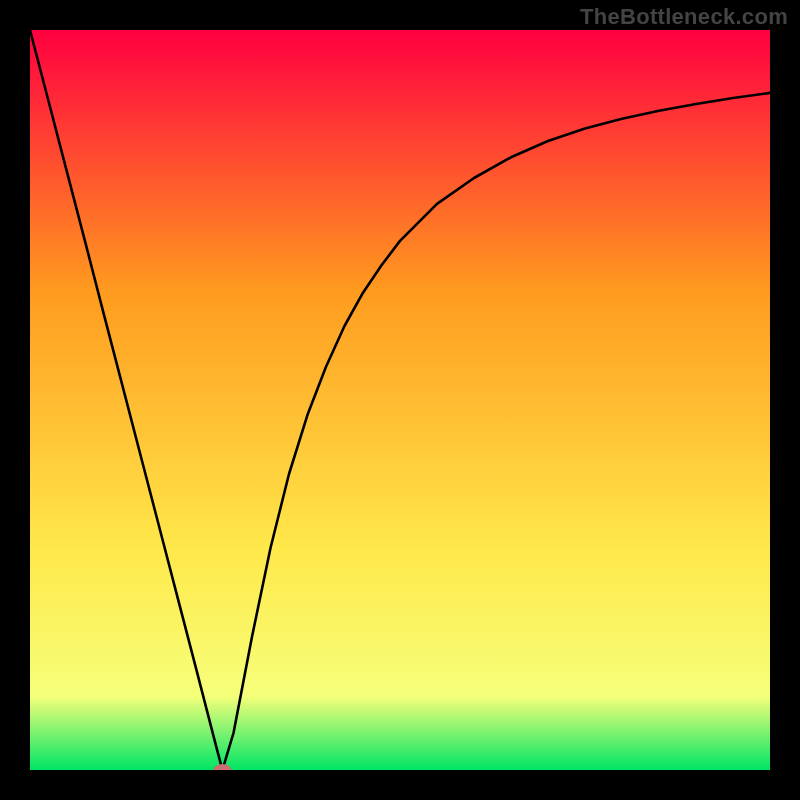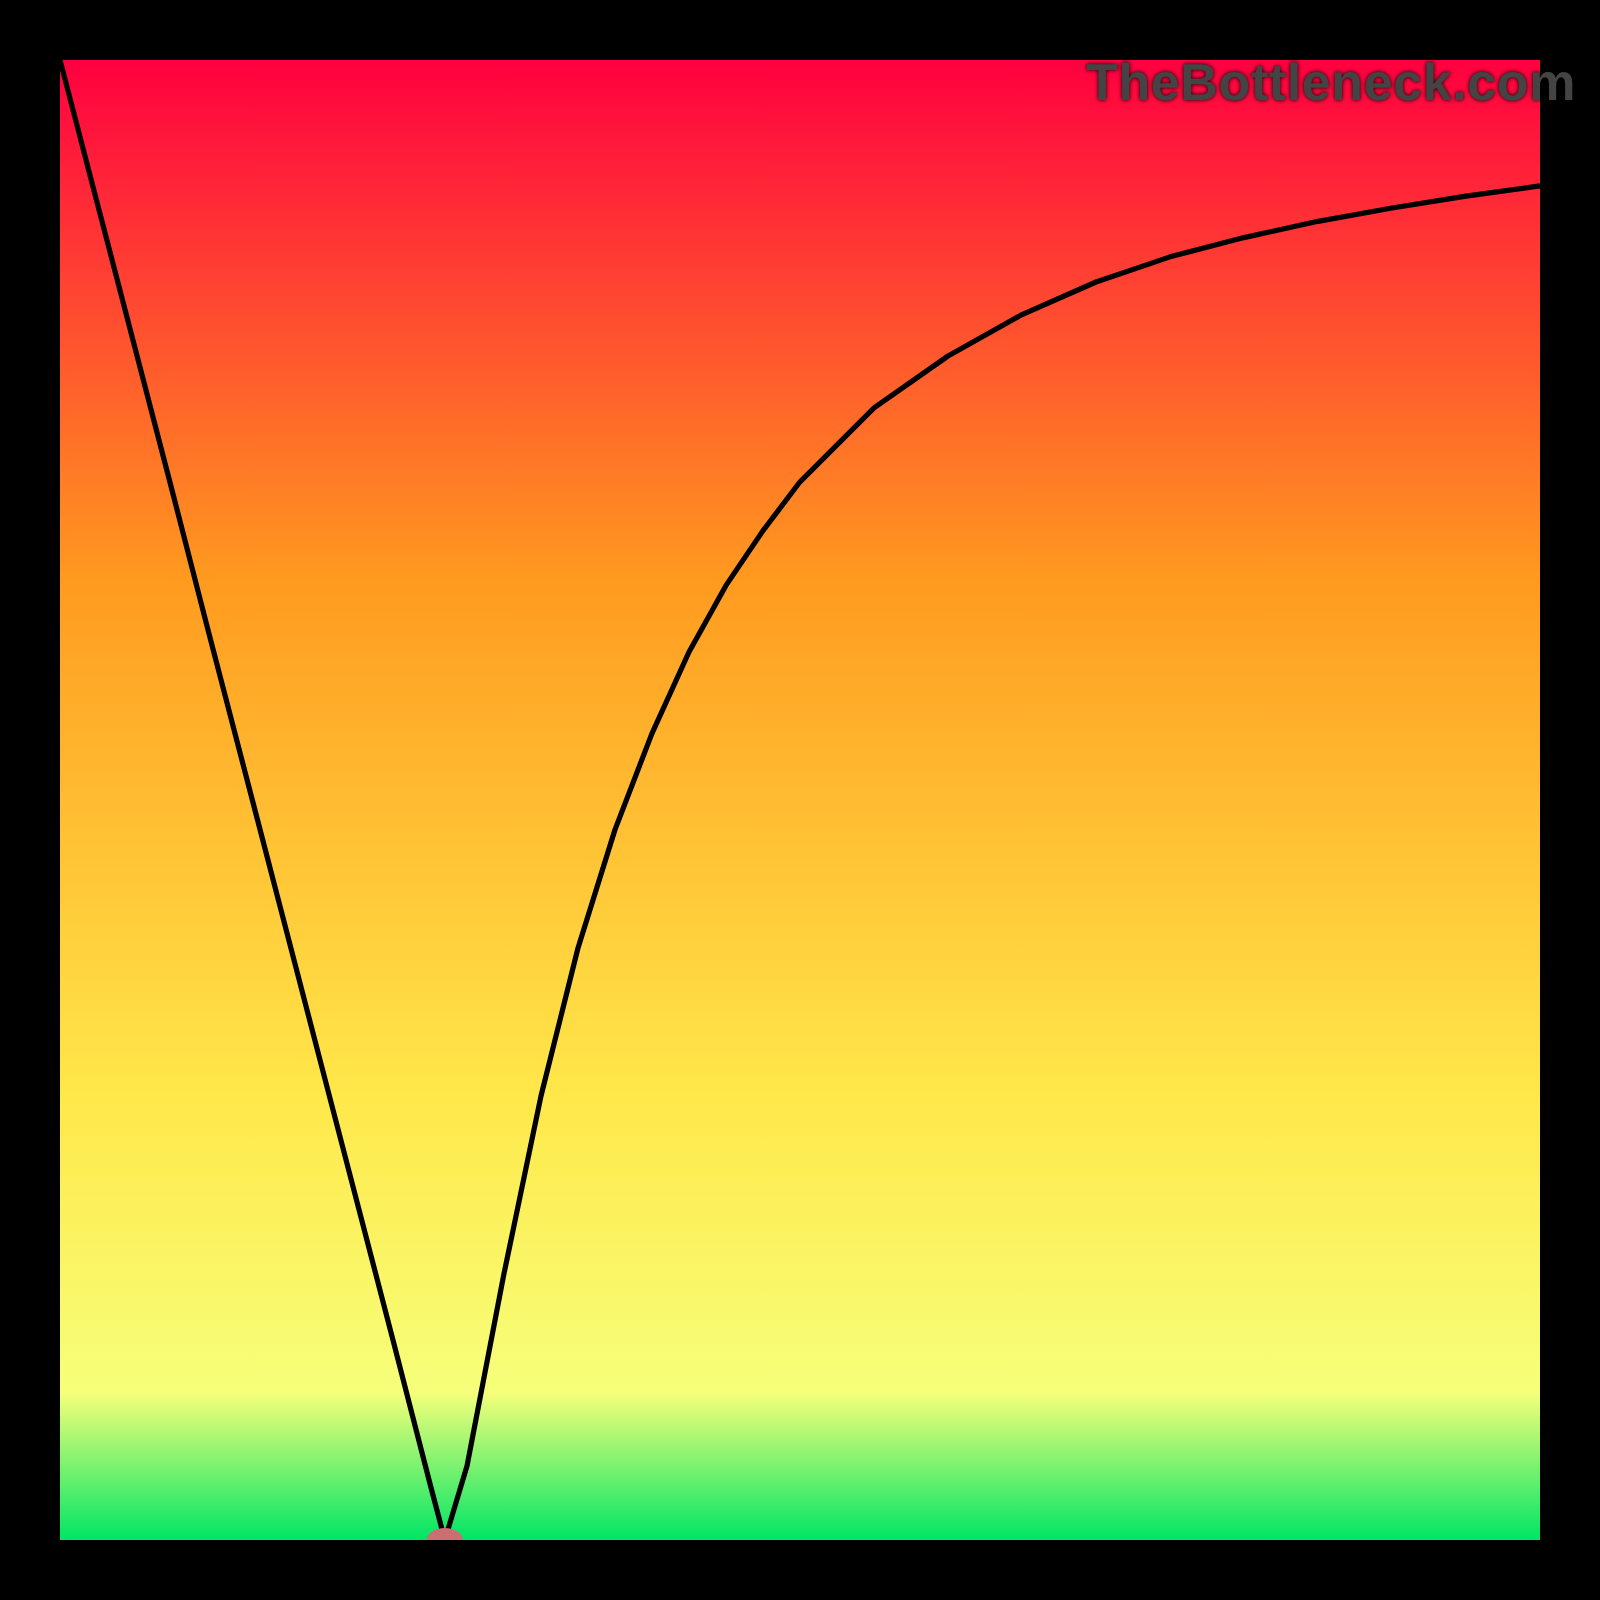--- a/index.html
+++ b/index.html
@@ -23,25 +23,24 @@
     top: 30px;
     width: 740px;
     height: 740px;
     overflow: hidden;
   }
   .watermark {
     position: absolute;
     top: 4px;
     right: 12px;
     color: #444;
-    font-size: 26px;
+    font-size: 22px;
     font-weight: 600;
     letter-spacing: 0.3px;
     text-shadow: 0 0 2px #000;
-    margin-top: 22px;
   }
   svg {
     display: block;
   }
 </style>
 </head>
 <body>
 
 <div class="frame">
 

